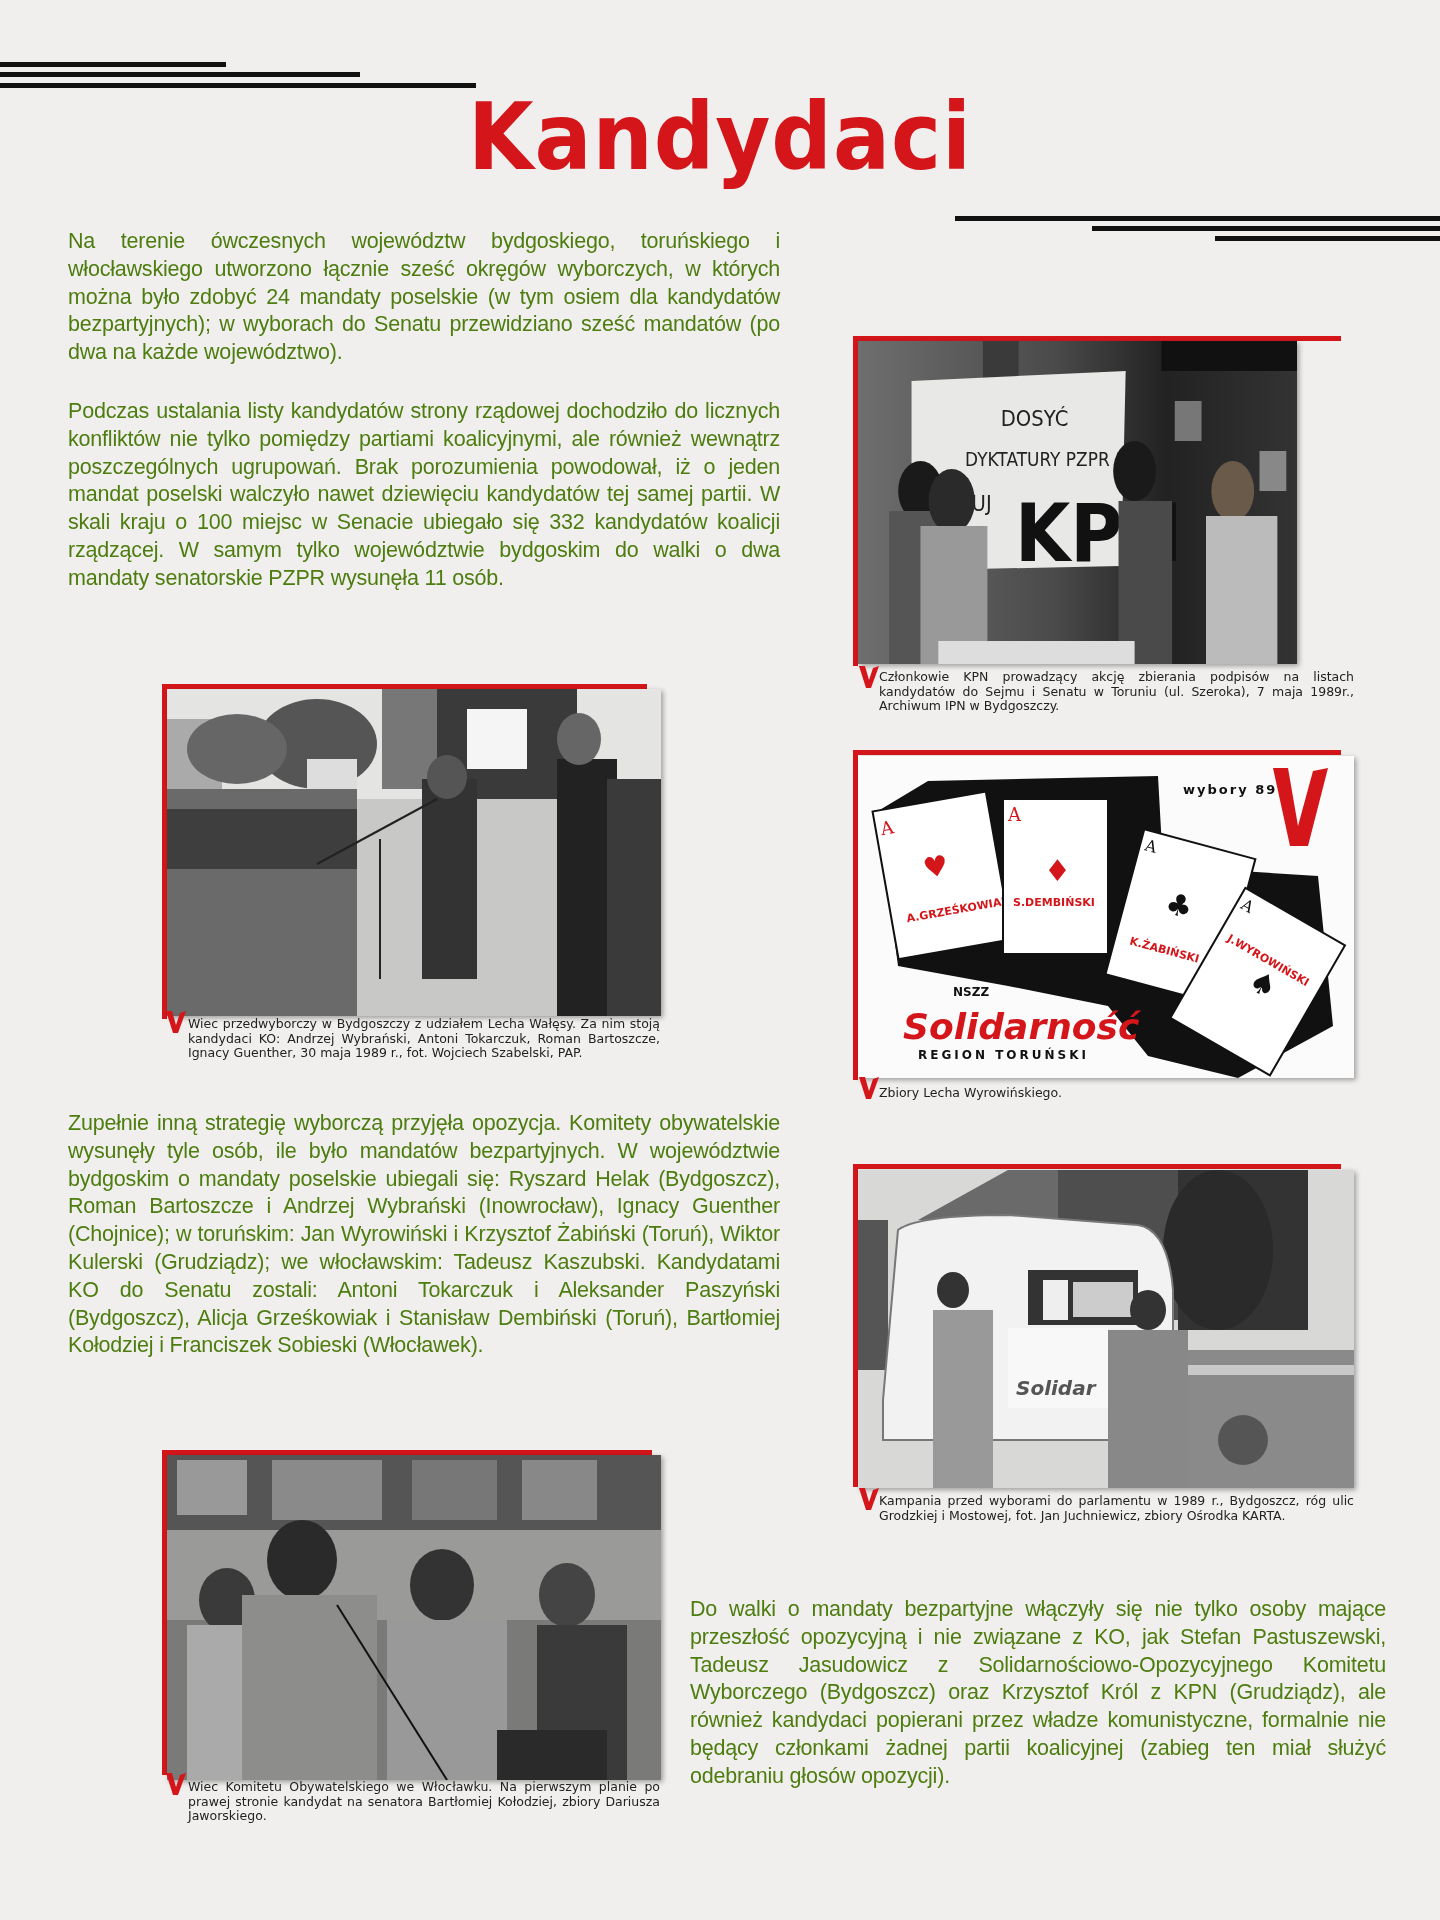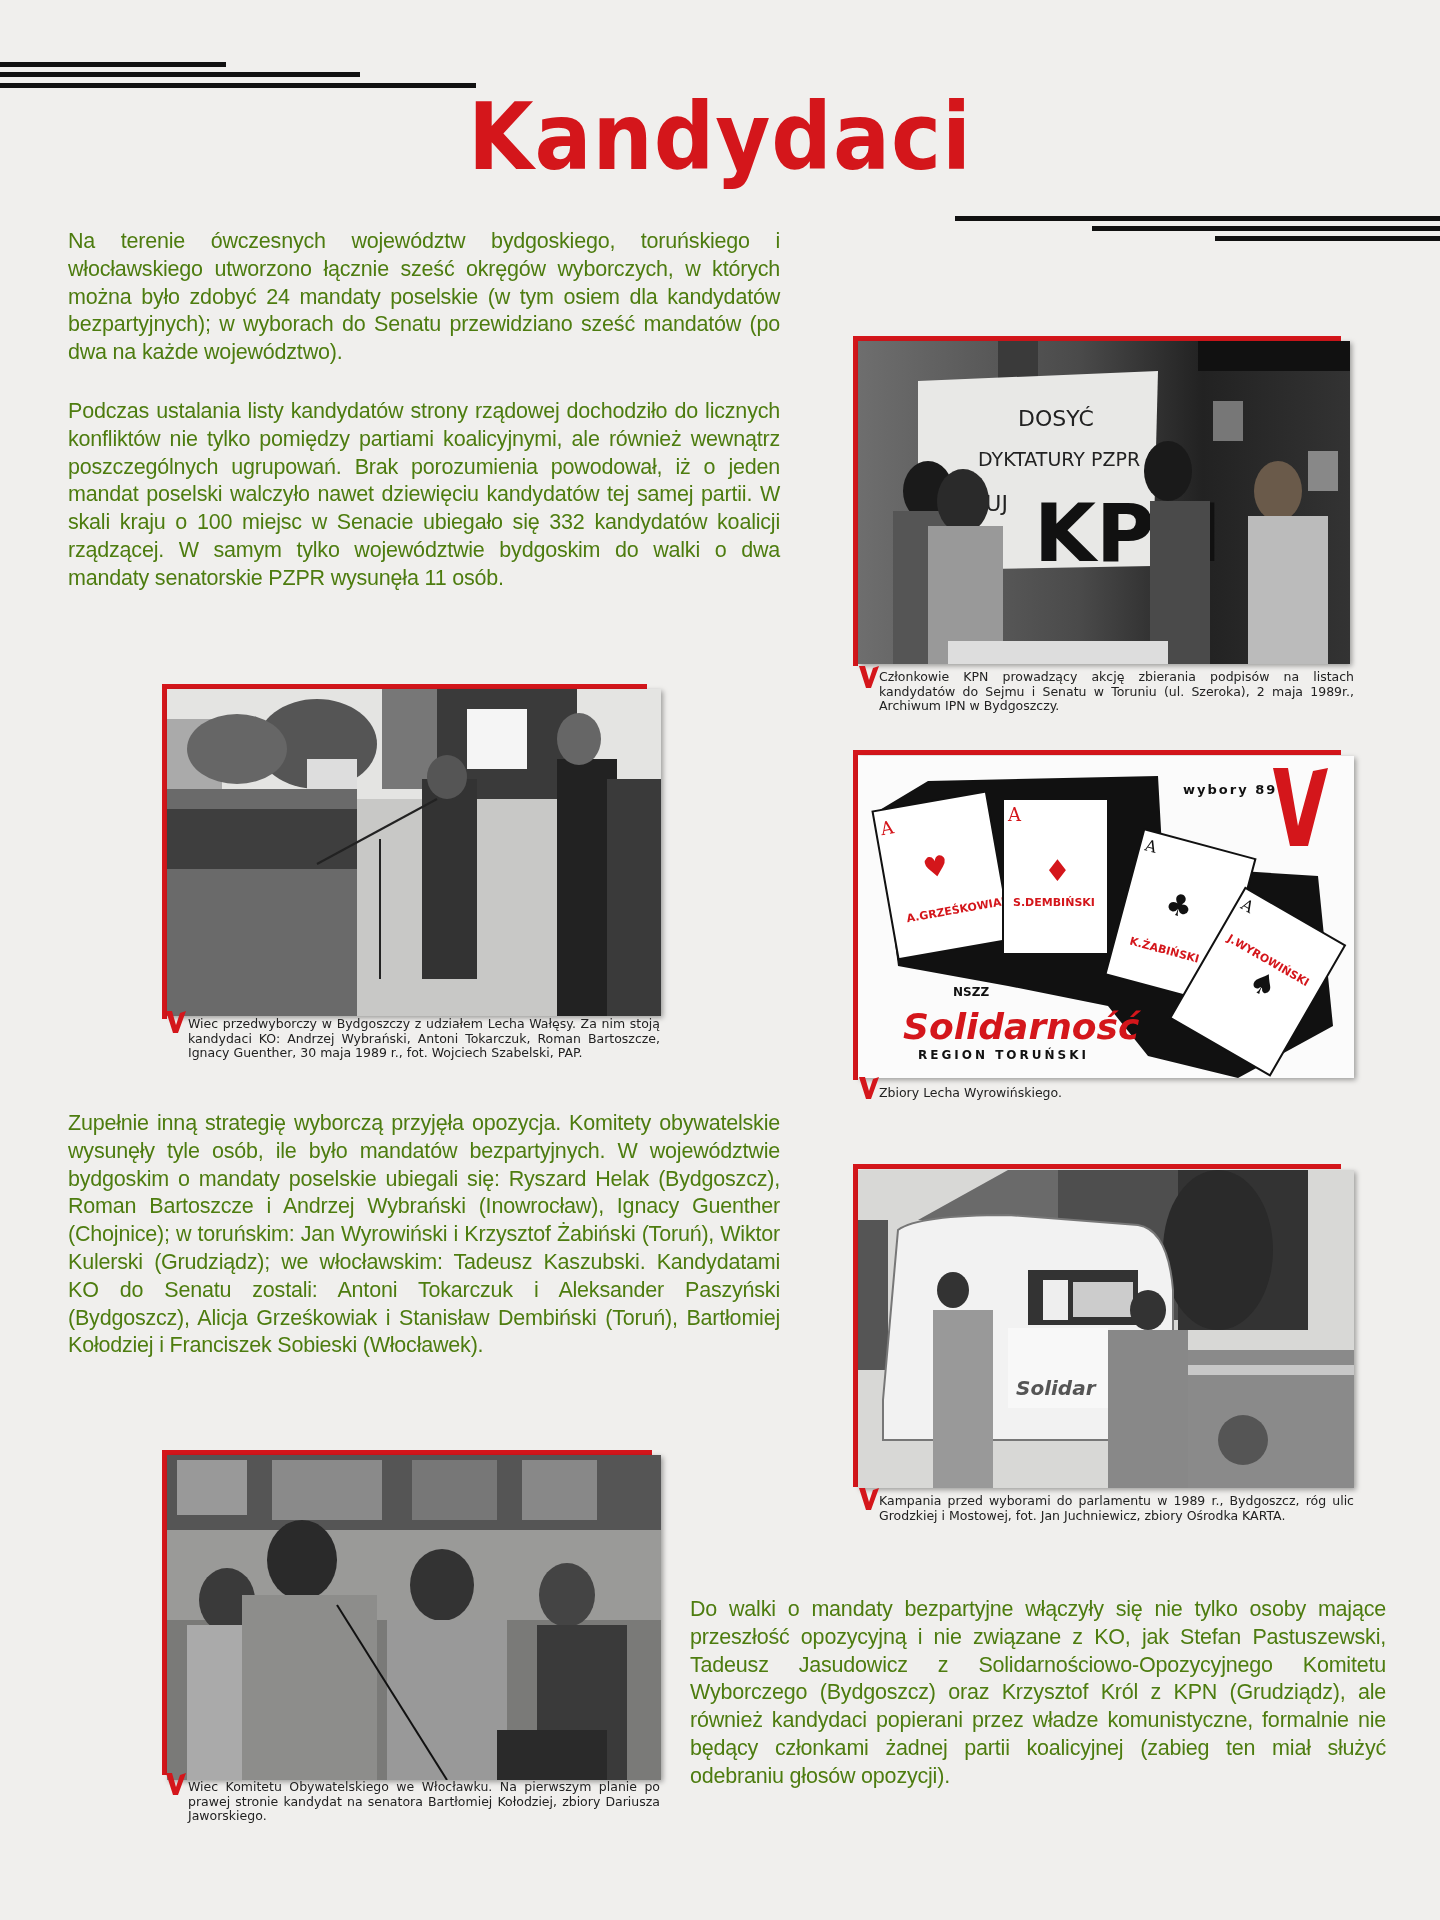--- a/index.html
+++ b/index.html
@@ -54,21 +54,21 @@
 <p class="para" style="left:68px;top:228px;width:712px;">Na terenie ówczesnych województw bydgoskiego, toruńskiego i włocławskiego utworzono łącznie sześć okręgów wyborczych, w których można było zdobyć 24 mandaty poselskie (w tym osiem dla kandydatów bezpartyjnych); w wyborach do Senatu przewidziano sześć mandatów (po dwa na każde województwo).</p>
 
 <p class="para" style="left:68px;top:398px;width:712px;">Podczas ustalania listy kandydatów strony rządowej dochodziło do licznych konfliktów nie tylko pomiędzy partiami koalicyjnymi, ale również wewnątrz poszczególnych ugrupowań. Brak porozumienia powodował, iż o jeden mandat poselski walczyło nawet dziewięciu kandydatów tej samej partii. W skali kraju o 100 miejsc w Senacie ubiegało się 332 kandydatów koalicji rządzącej. W samym tylko województwie bydgoskim do walki o dwa mandaty senatorskie PZPR wysunęła 11 osób.</p>
 
 <p class="para" style="left:68px;top:1110px;width:712px;">Zupełnie inną strategię wyborczą przyjęła opozycja. Komitety obywatelskie wysunęły tyle osób, ile było mandatów bezpartyjnych. W województwie bydgoskim o mandaty poselskie ubiegali się: Ryszard Helak (Bydgoszcz), Roman Bartoszcze i Andrzej Wybrański (Inowrocław), Ignacy Guenther (Chojnice); w toruńskim: Jan Wyrowiński i Krzysztof Żabiński (Toruń), Wiktor Kulerski (Grudziądz); we włocławskim: Tadeusz Kaszubski. Kandydatami KO do Senatu zostali: Antoni Tokarczuk i Aleksander Paszyński (Bydgoszcz), Alicja Grześkowiak i Stanisław Dembiński (Toruń), Bartłomiej Kołodziej i Franciszek Sobieski (Włocławek).</p>
 
 <p class="para" style="left:690px;top:1596px;width:696px;">Do walki o mandaty bezpartyjne włączyły się nie tylko osoby mające przeszłość opozycyjną i nie związane z KO, jak Stefan Pastuszewski, Tadeusz Jasudowicz z Solidarnościowo-Opozycyjnego Komitetu Wyborczego (Bydgoszcz) oraz Krzysztof Król z KPN (Grudziądz), ale również kandydaci popierani przez władze komunistyczne, formalnie nie będący członkami żadnej partii koalicyjnej (zabieg ten miał służyć odebraniu głosów opozycji).</p>
 
 <div class="photo-block">
   <div class="photo-frame" style="left:853px;top:336px;width:488px;height:330px;"></div>
-  <div class="photo" style="left:858px;top:341px;width:492px;height:323px;background:#84cc16;">
+  <div class="photo" style="left:858px;top:341px;width:439px;height:323px;background:#84cc16;">
     <svg viewBox="0 0 492 323" preserveAspectRatio="none">
       <defs>
         <linearGradient id="g1" x1="0" y1="0" x2="1" y2="0">
           <stop offset="0" stop-color="#6e6e6e"></stop>
             <stop offset="0.45" stop-color="#4a4a4a"></stop>
             <stop offset="0.7" stop-color="#222"></stop>
             <stop offset="1" stop-color="#333"></stop>
         </linearGradient>
       </defs>
       <rect width="492" height="323" fill="url(#g1)"></rect>
@@ -91,21 +91,21 @@
       <ellipse cx="420" cy="150" rx="24" ry="30" fill="#6a5a4a"></ellipse>
       <rect x="390" y="175" width="80" height="148" fill="#bbb"></rect>
       <rect x="90" y="300" width="220" height="23" fill="#ddd"></rect>
     </svg>
   </div>
   <div class="v-mark" style="left:859px;top:666px;">
     <svg viewBox="0 0 20 22">
         <path d="M0 0 L6 0 L10 14 L14 2 L20 0 L12 22 L7 22 Z" fill="#d4161b"></path>
       </svg>
   </div>
-  <p class="caption" style="left:879px;top:670px;width:475px;">Członkowie KPN prowadzący akcję zbierania podpisów na listach kandydatów do Sejmu i Senatu w Toruniu (ul. Szeroka), 2 maja 1989r., Archiwum IPN w Bydgoszczy.</p>
+  <p class="caption" style="left:879px;top:670px;width:475px;">Członkowie KPN prowadzący akcję zbierania podpisów na listach kandydatów do Sejmu i Senatu w Toruniu (ul. Szeroka), 7 maja 1989r., Archiwum IPN w Bydgoszczy.</p>
 </div>
 
 <div class="photo-block">
   <div class="photo-frame" style="left:162px;top:684px;width:485px;height:335px;"></div>
   <div class="photo" style="left:167px;top:689px;width:494px;height:327px;background:#888;">
     <svg viewBox="0 0 494 327" preserveAspectRatio="none">
       <rect width="494" height="110" fill="#e4e4e2"></rect>
       <rect x="0" y="30" width="55" height="70" fill="#aaa"></rect>
       <ellipse cx="150" cy="55" rx="60" ry="45" fill="#555"></ellipse>
       <ellipse cx="70" cy="60" rx="50" ry="35" fill="#666"></ellipse>

